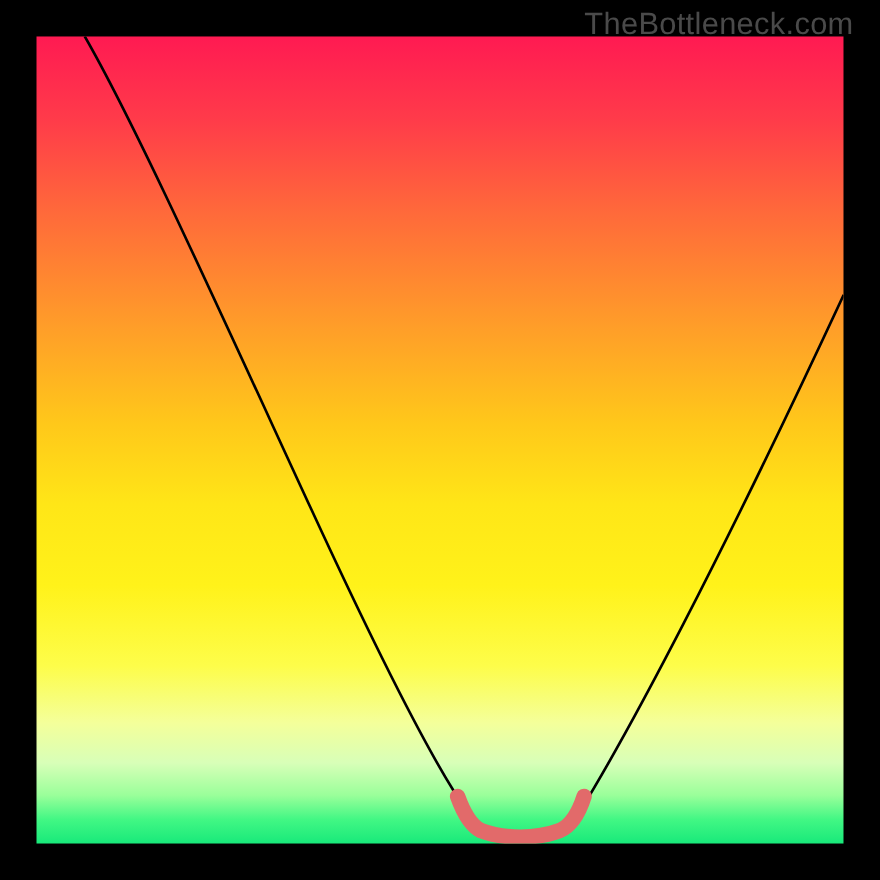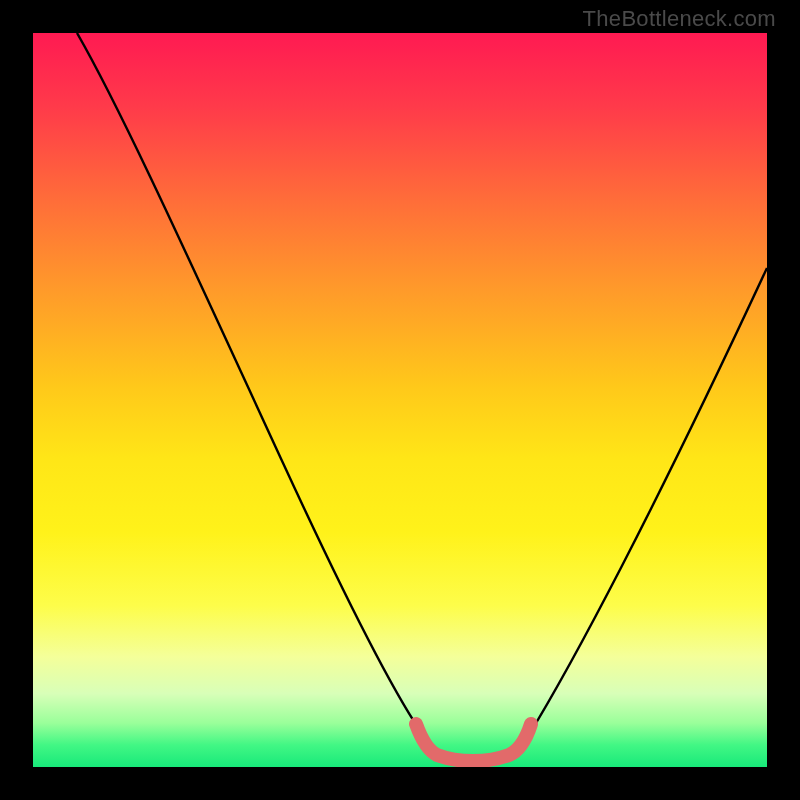--- a/index.html
+++ b/index.html
@@ -42,21 +42,21 @@
     position: absolute;
     inset: 0;
     width: 100%;
     height: 100%;
   }
   .watermark {
     position: absolute;
     top: 6px;
     right: 24px;
     font-family: Arial, Helvetica, sans-serif;
-    font-size: 22px;
+    font-size: 28px;
     letter-spacing: 0.3px;
     color: #4a4a4a;
     user-select: none;
   }
 </style>
 </head>
 <body>
 
 <div class="frame">
 

